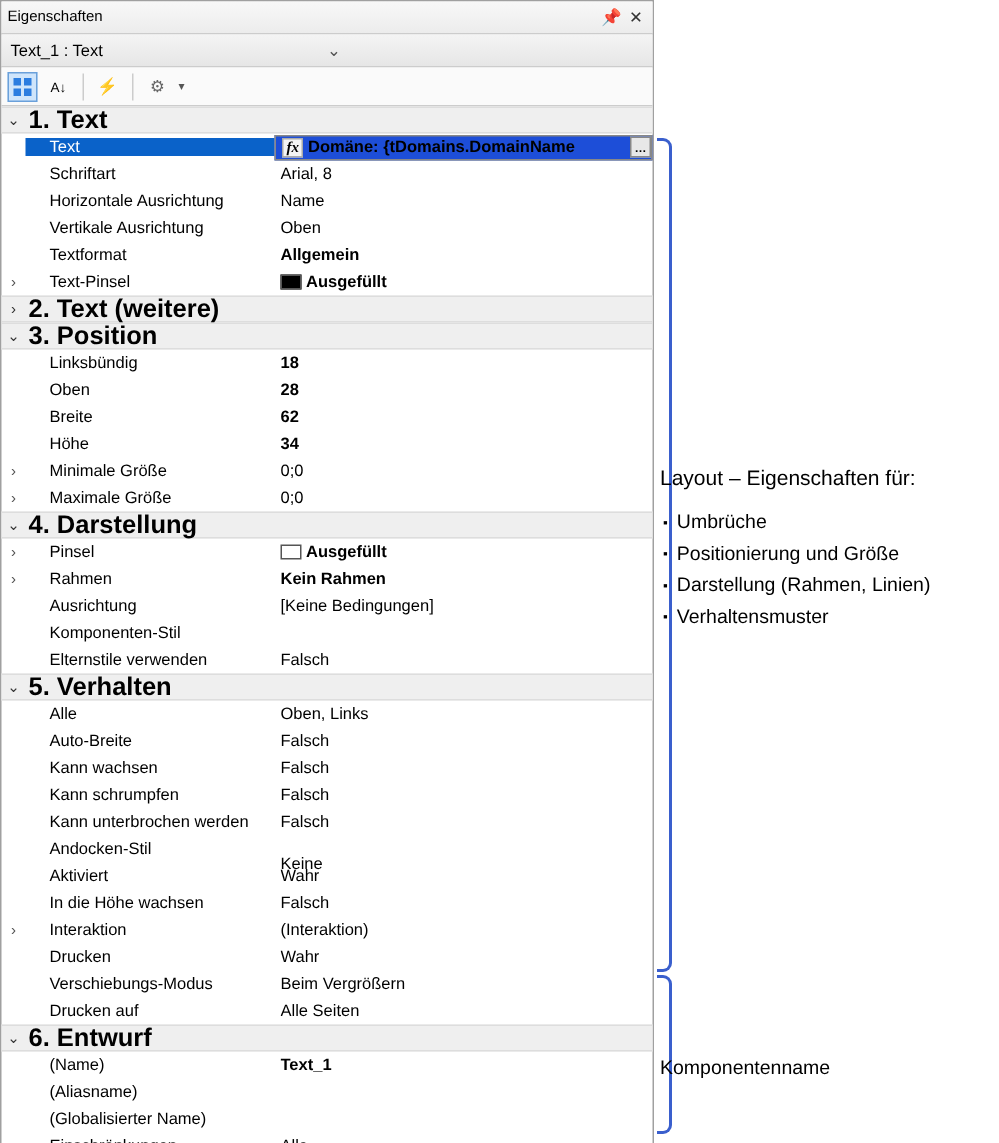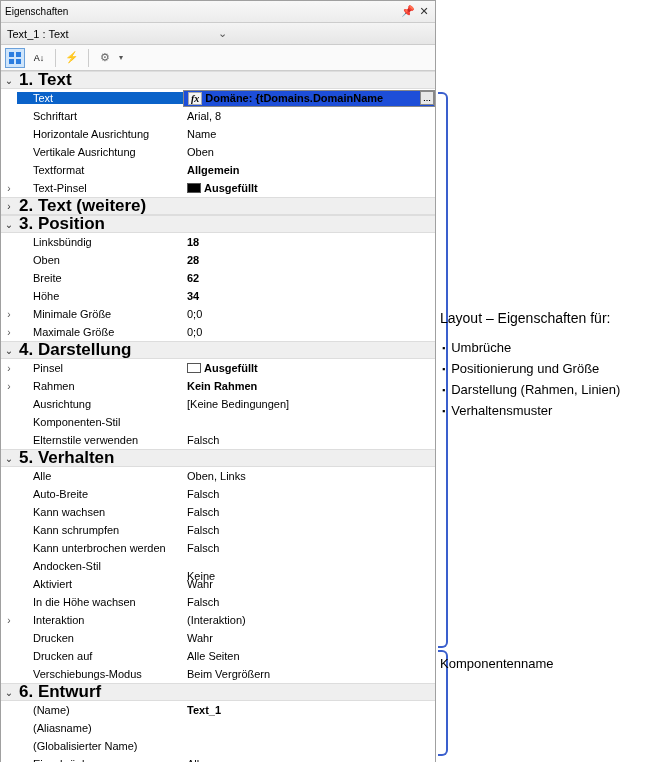--- a/index.html
+++ b/index.html
@@ -345,30 +345,30 @@
       </div>
       <div class="row">
         <div class="exp"></div>
         <div class="name">Drucken</div>
         <div class="val">
           <span style="flex: 1 1 0%; overflow: hidden;">Wahr</span>
         </div>
       </div>
       <div class="row">
         <div class="exp"></div>
+        <div class="name">Verschiebungs-Modus</div>
+        <div class="val">
+          <span style="flex: 1 1 0%; overflow: hidden;">Beim Vergrößern</span>
+        </div>
+      </div>
+      <div class="row">
+        <div class="exp"></div>
         <div class="name">Drucken auf</div>
         <div class="val">
           <span style="flex: 1 1 0%; overflow: hidden;">Alle Seiten</span>
-        </div>
-      </div>
-      <div class="row">
-        <div class="exp"></div>
-        <div class="name">Verschiebungs-Modus</div>
-        <div class="val">
-          <span style="flex: 1 1 0%; overflow: hidden;">Beim Vergrößern</span>
         </div>
       </div>
       <div class="cat">
         <div class="exp">⌄</div>
         <div class="lbl">6. Entwurf</div>
       </div>
       <div class="row">
         <div class="exp"></div>
         <div class="name">(Name)</div>
         <div class="val bold">
@@ -405,15 +405,15 @@
 <div class="annot" style="top:310px;">
   <div class="annot-title">Layout – Eigenschaften für:</div>
   <ul id="annot-items">
       <li>Umbrüche</li>
       <li>Positionierung und Größe</li>
       <li>Darstellung (Rahmen, Linien)</li>
       <li>Verhaltensmuster</li>
     </ul>
 </div>
 
-<div class="annot" style="top:656px;">
+<div class="annot" style="top:704px;">
   <span>Komponentenname</span>
 </div>
 
 </body></html>

